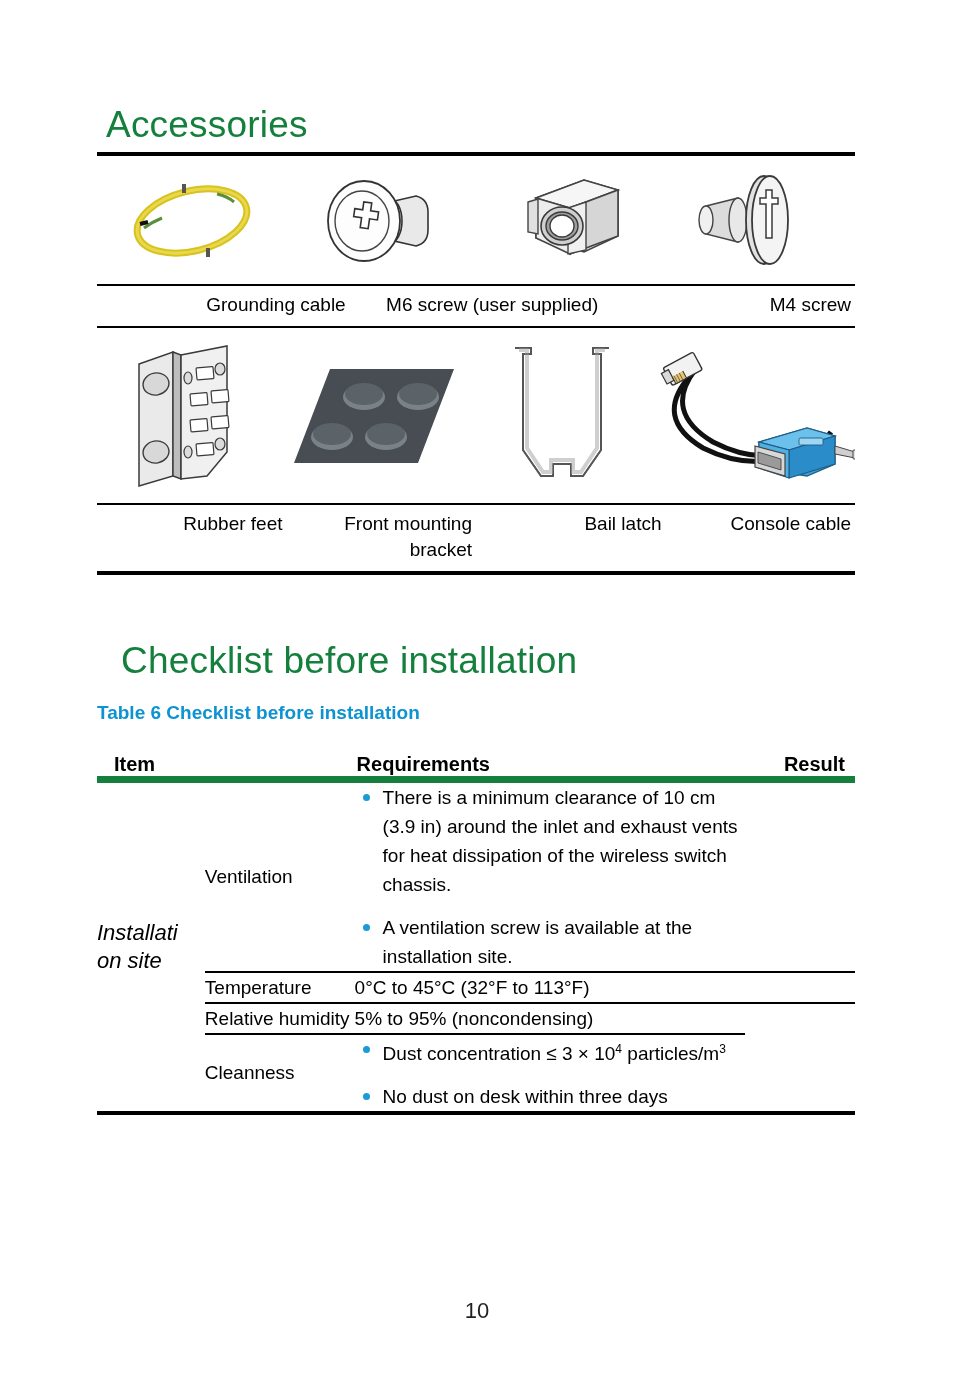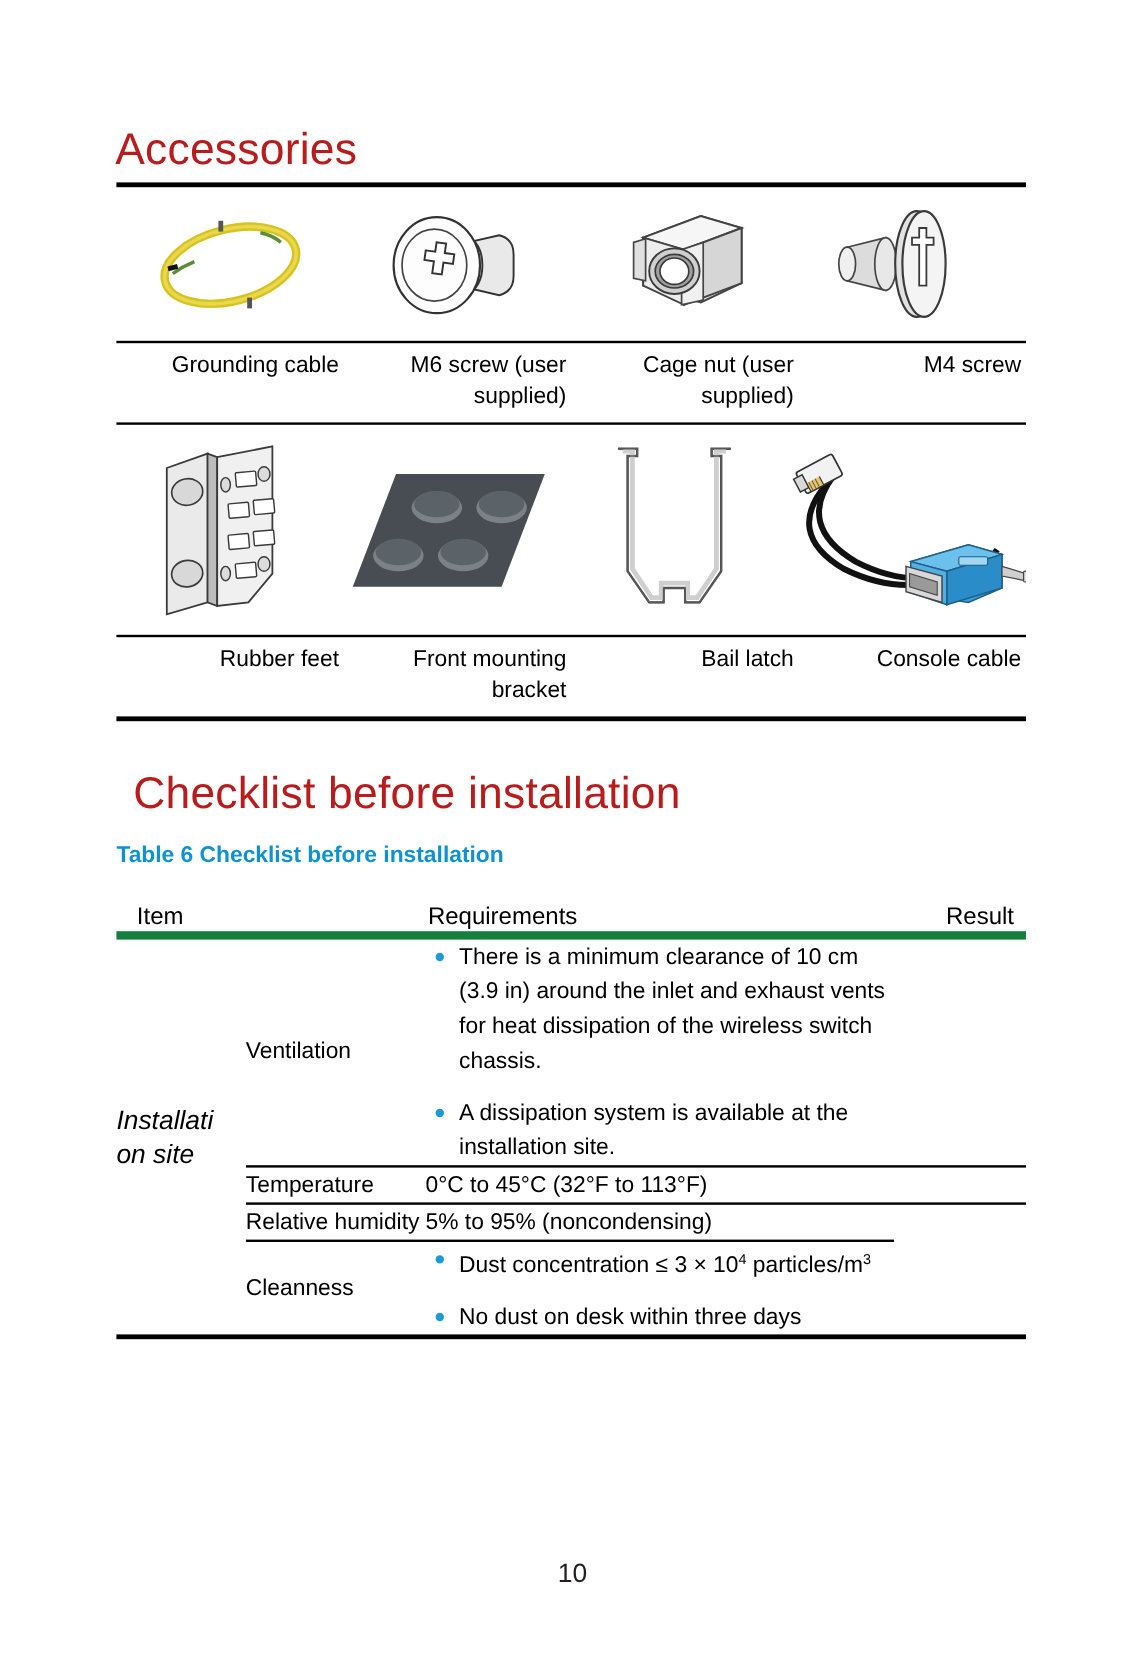--- a/index.html
+++ b/index.html
@@ -18,22 +18,22 @@
   .page {
     position: absolute;
     left: 0; top: 0;
     width: 954px;
     height: 1382px;
   }
 
   
   .h1 {
     position: absolute;
-    left: 96px;
-    color: #b91c1c;
+    left: 106px;
+    color: #15803d;
     font-size: 37px;
     font-weight: 400;
     letter-spacing: 0.2px;
     white-space: nowrap;
   }
   .h1-rule {
     position: absolute;
     left: 97px;
     width: 758px;
     height: 4px;
@@ -97,21 +97,21 @@
     top: 753px;
     width: 758px;
     border-collapse: collapse;
     font-size: 19px;
   }
   .cl-table td, .cl-table th {
     vertical-align: middle;
     padding: 0;
   }
   .cl-head {
-    font-weight: normal;
+    font-weight: bold;
     font-size: 20px;
     padding-bottom: 5px;
     text-align: left;
   }
   .cl-head.c1 { width: 108px; padding-left: 17px; }
   .cl-head.c3 { width: 390px; padding-left: 2px; }
   .cl-head.c4 { text-align: right; padding-right: 10px; }
   .row-top-rule td { border-top: 7px solid #15803d; }
   .sep-line { border-top: 2px solid #000; }
   .bottom-rule { border-bottom: 4px solid #000; }
@@ -246,21 +246,20 @@
         </span>
       </div>
 
     </div>
 
     <div class="rule-thin"></div>
 
     <div class="acc-row-labels">
       <div class="acc-label">Grounding cable</div>
       <div class="acc-label">M6 screw (user supplied)</div>
-      <div class="acc-label">Cage nut (user supplied)</div>
       <div class="acc-label">M4 screw</div>
     </div>
 
     <div class="rule-thin"></div>
 
     <div class="acc-row-imgs" style="height:175px;">
 
       <div class="acc-cell">
         <span>
           <svg width="150" height="160" viewBox="0 0 150 160">
@@ -370,21 +369,21 @@
         <td class="cl-item-label" rowspan="4">Installati on site</td>
         <td class="cl-subitem">Ventilation</td>
         <td class="cl-req">
           <ul class="bullets">
             <li>
               <span class="bdot"></span>
               <span>There is a minimum clearance of 10 cm (3.9 in) around the inlet and exhaust vents for heat dissipation of the wireless switch chassis.</span>
             </li>
             <li>
               <span class="bdot"></span>
-              <span>A dissipation system is available at the installation site.</span>
+              <span>A ventilation screw is available at the installation site.</span>
             </li>
           </ul>
         </td>
         <td class="cl-result"></td>
       </tr>
 
       <tr>
         <td class="cl-subitem sep-line">Temperature</td>
         <td class="cl-req sep-line">0°C to 45°C (32°F to 113°F)</td>
         <td class="cl-result sep-line"></td>

